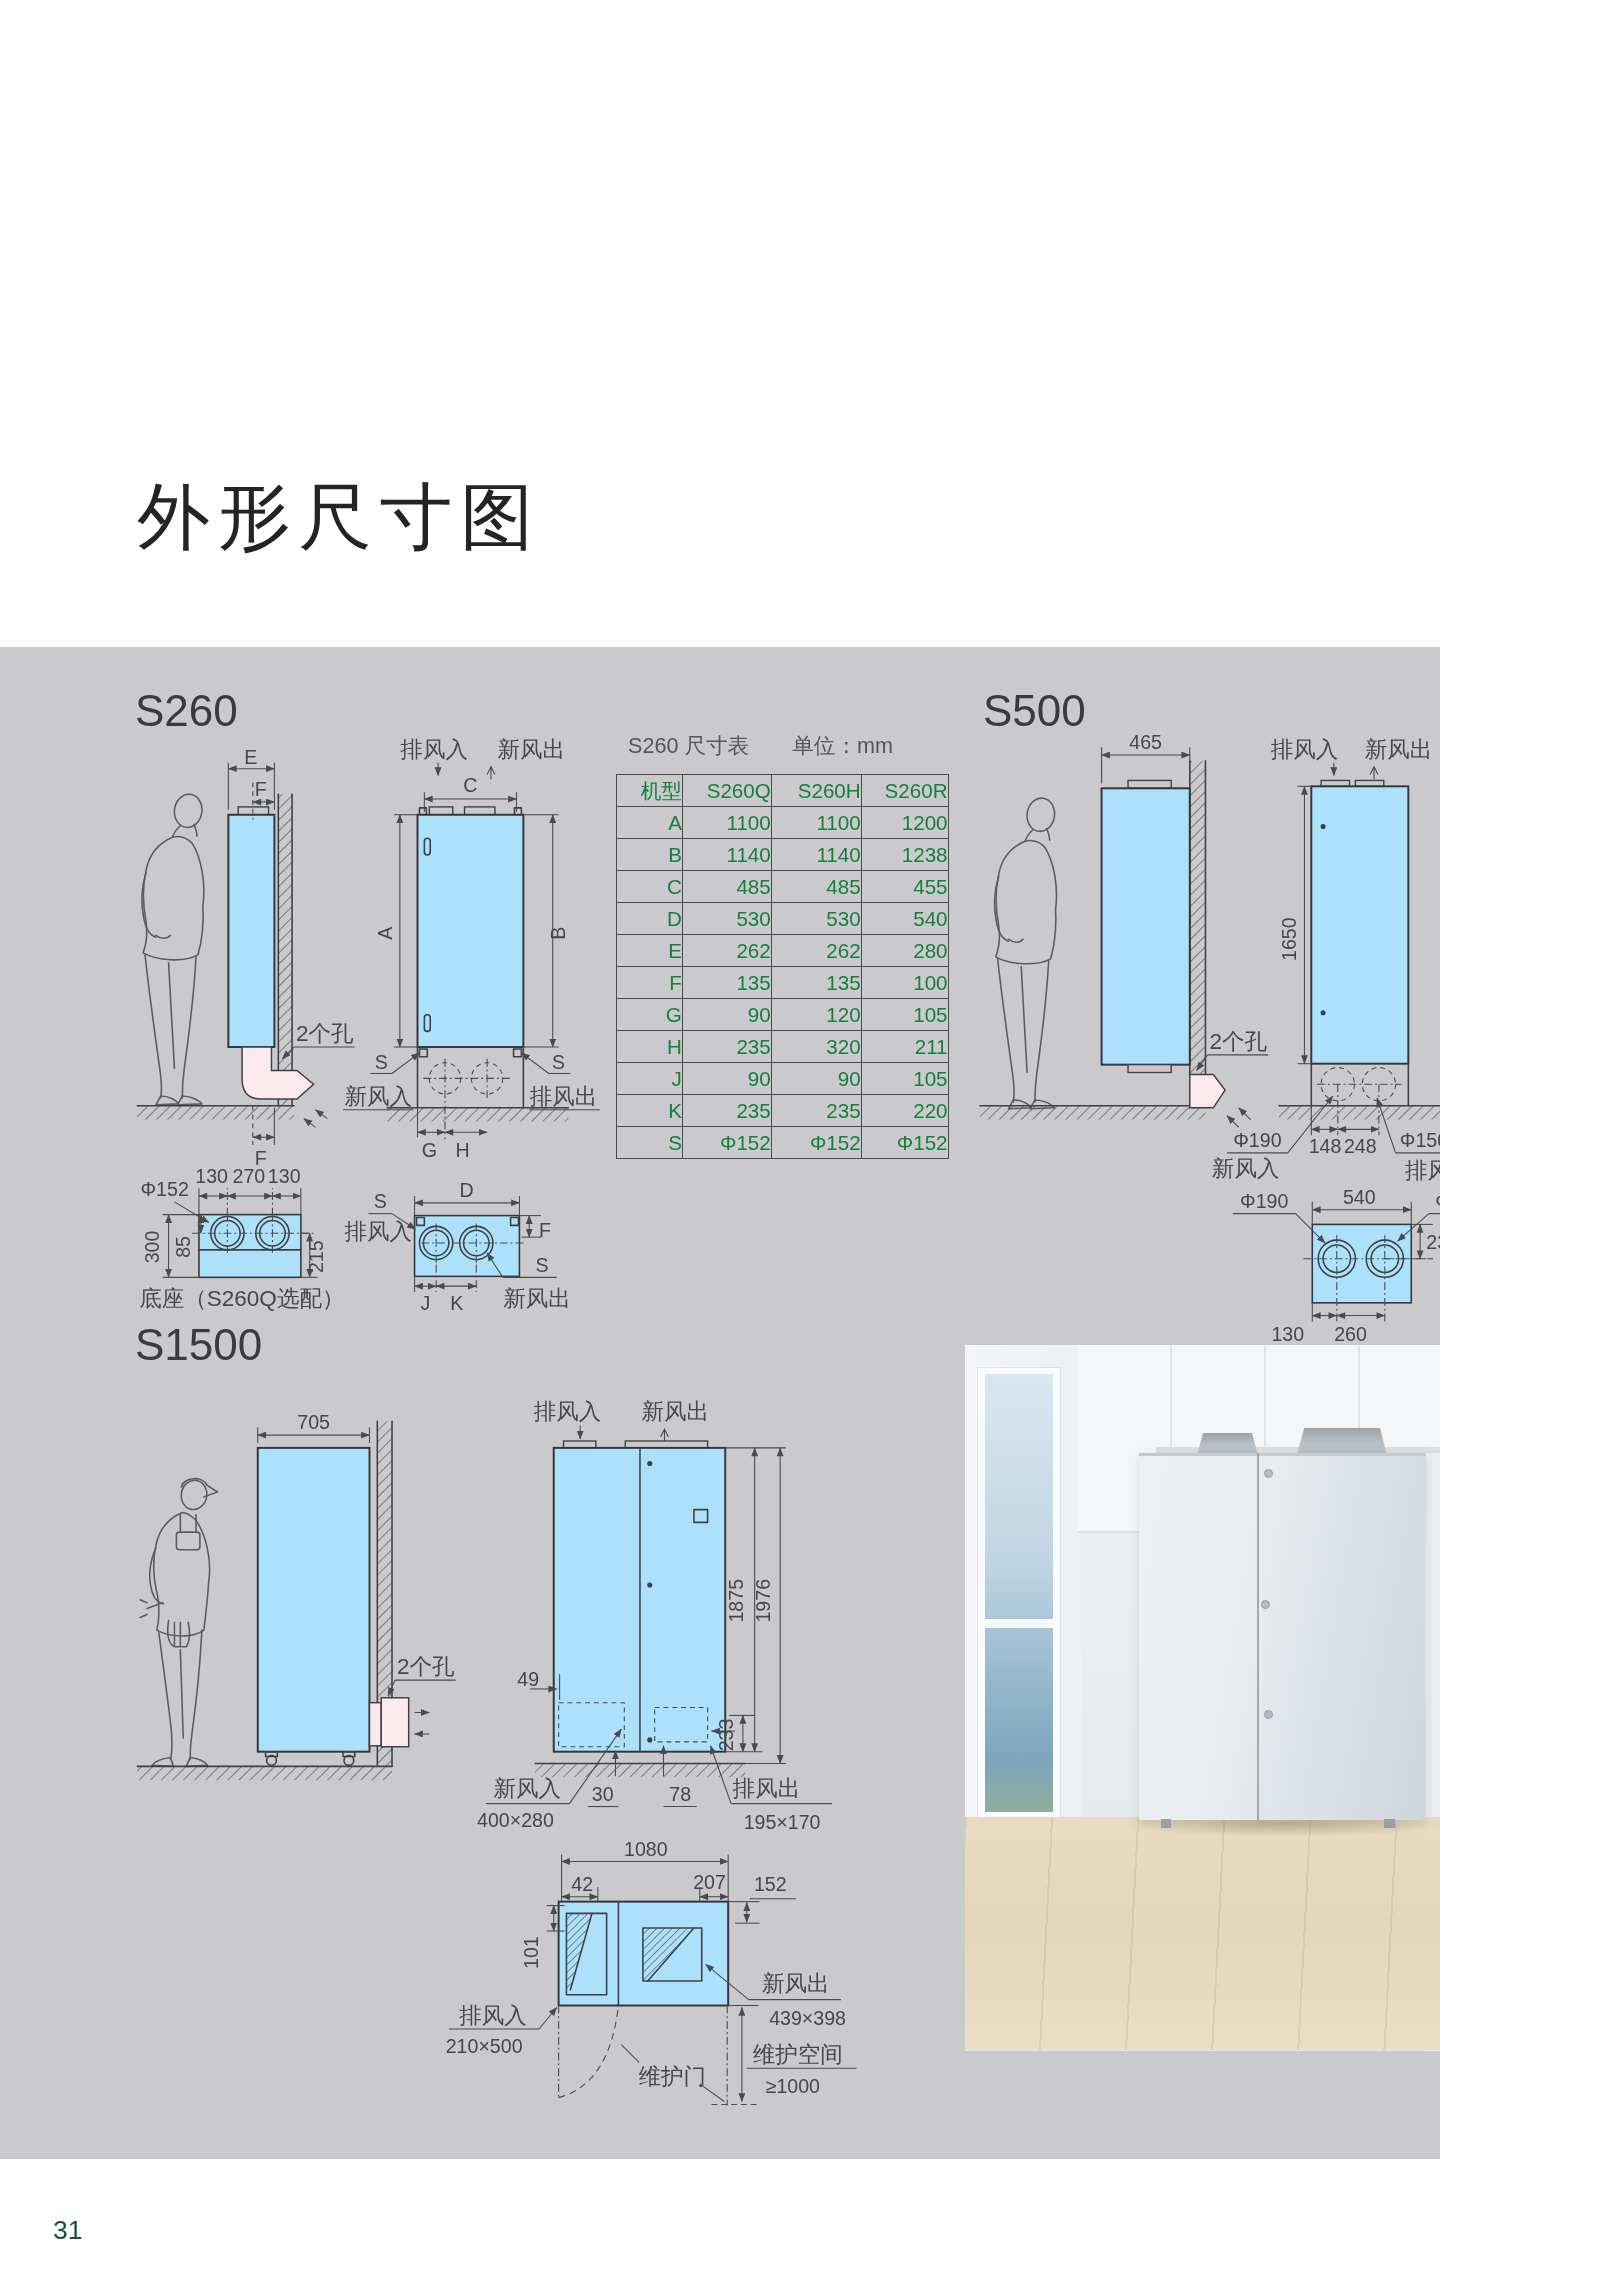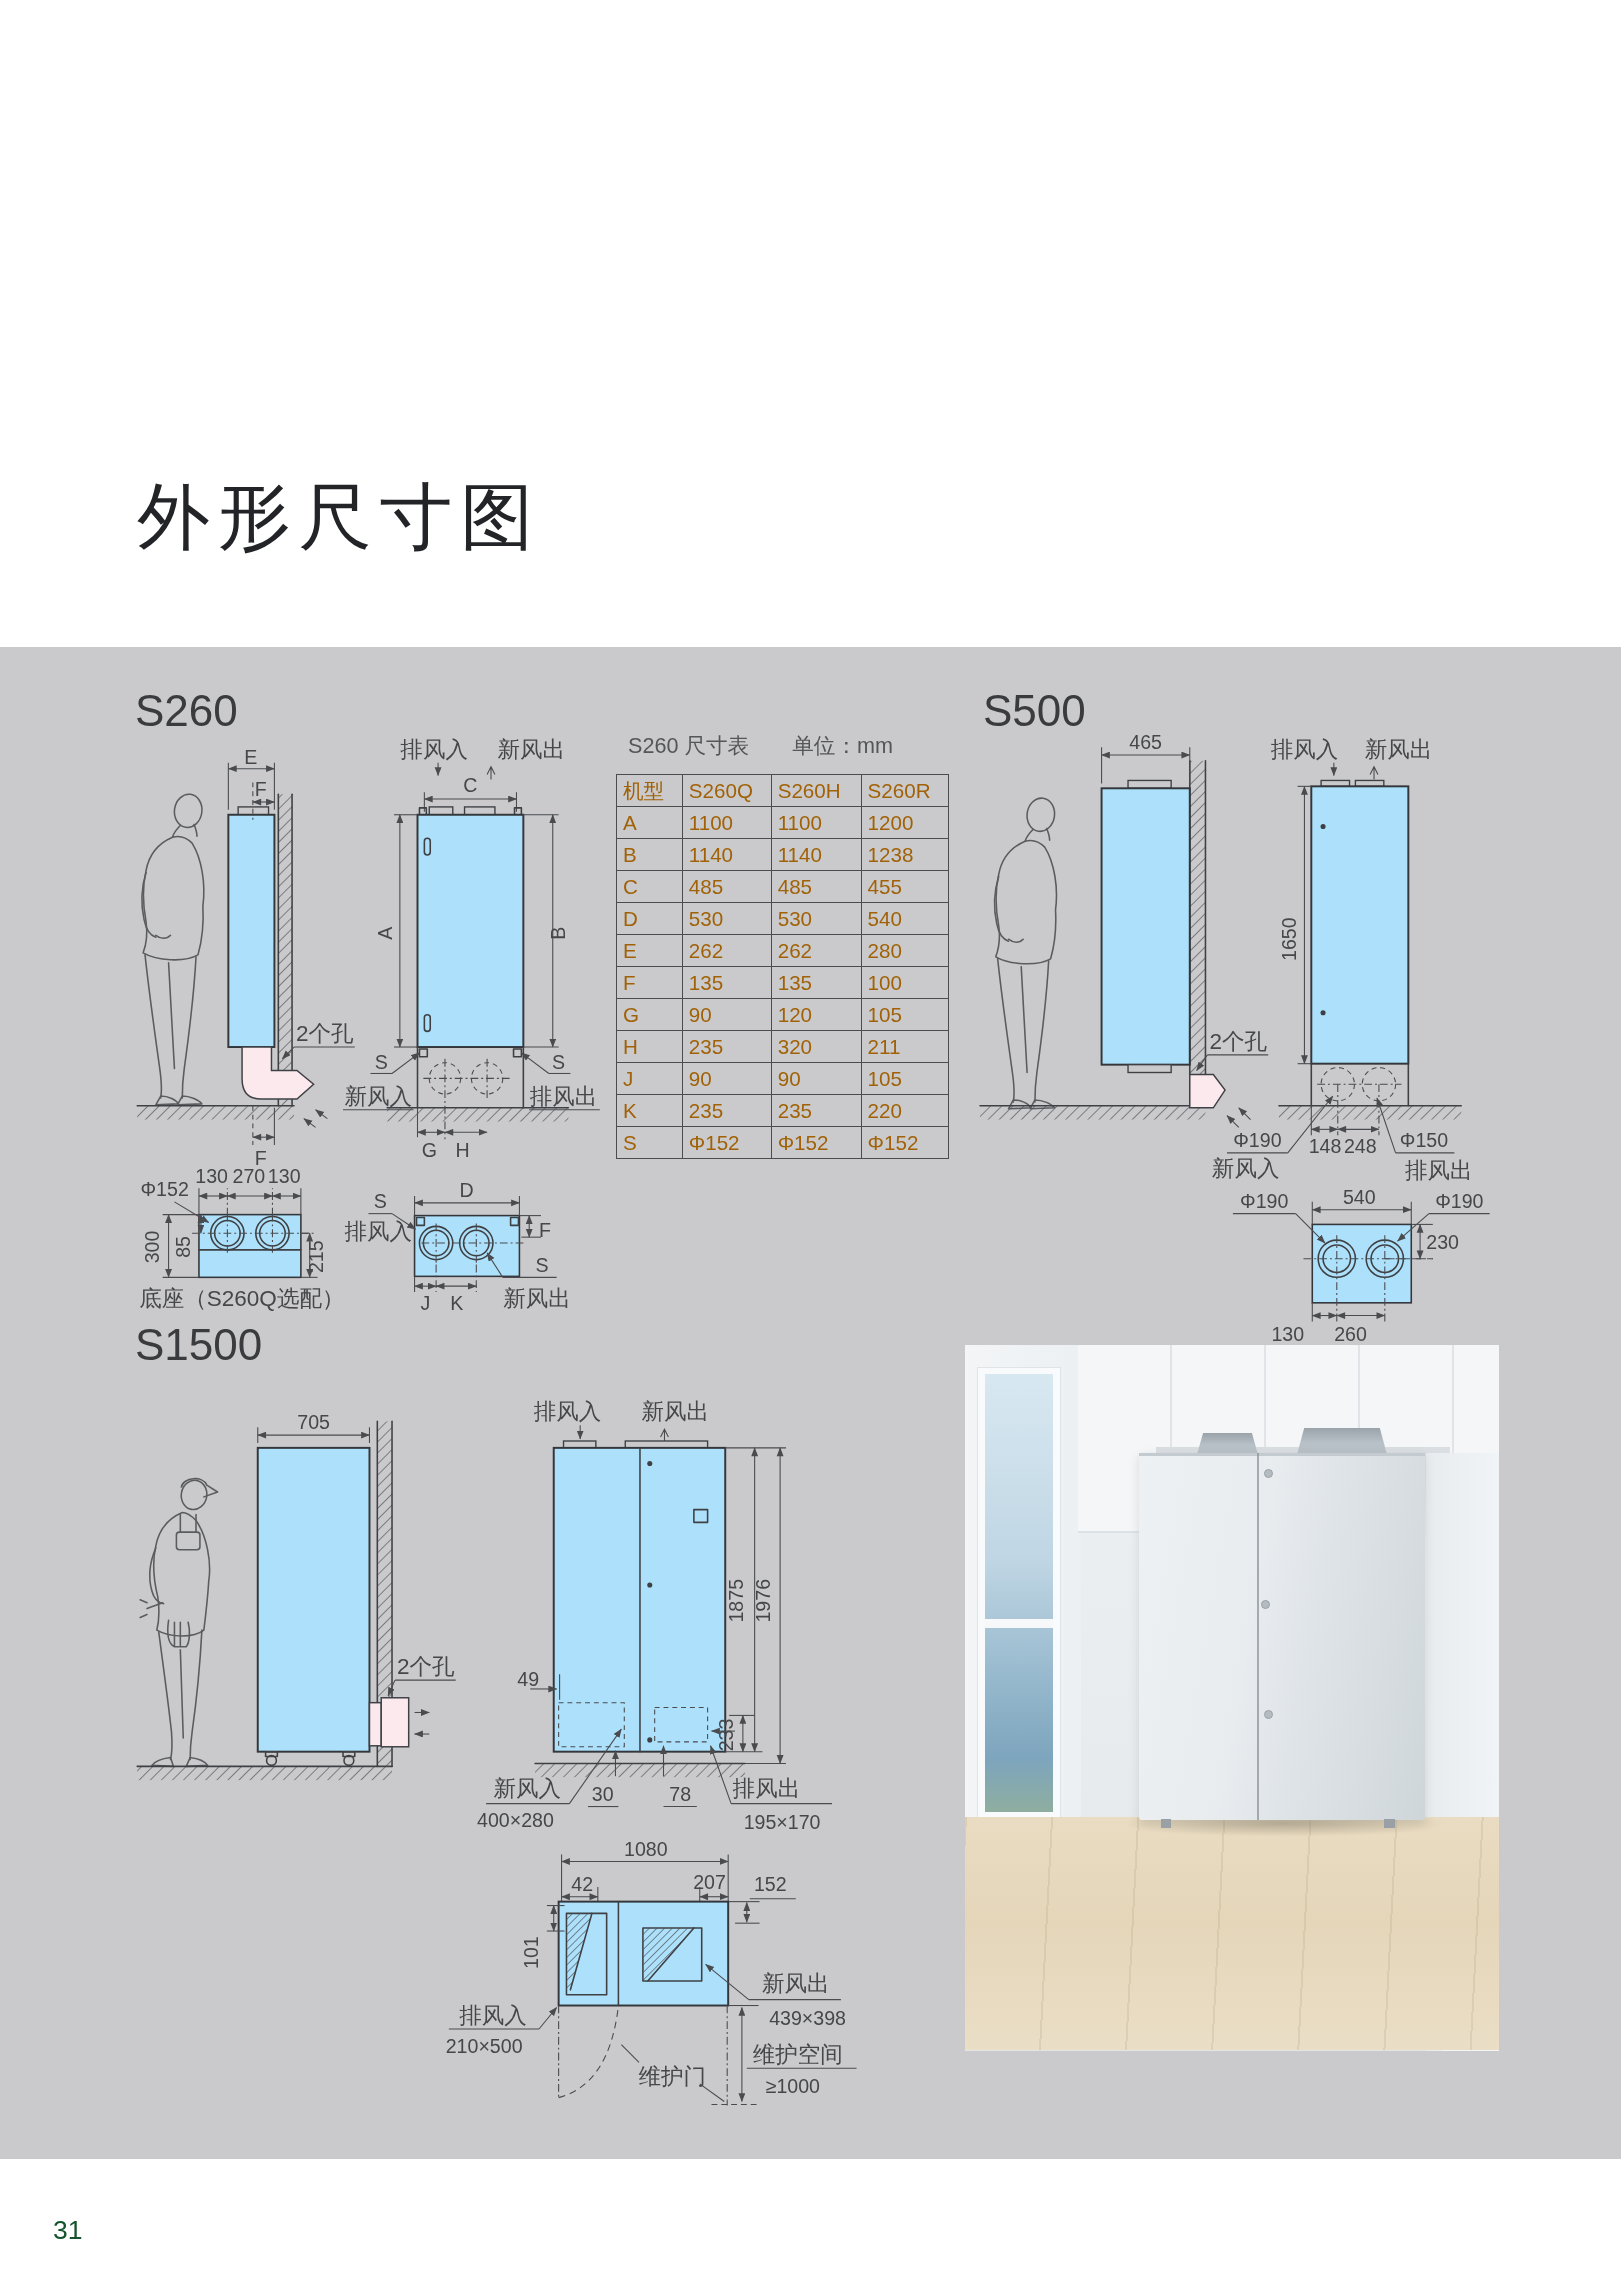--- a/index.html
+++ b/index.html
@@ -1,29 +1,29 @@
 <!DOCTYPE html>
 <html><head>
 <meta charset="utf-8">
 <style>
   html,body{margin:0;padding:0;background:#fff;}
-  .page{position:relative;width:1621px;height:2293px;background:#ffffff;overflow:hidden;
-        font-family:"Liberation Sans",sans-serif;color:#3c3d40;}
+  .page{position:relative;width:1440px;height:2293px;background:#ffffff;overflow:hidden;
+        font-family:"Liberation Sans",sans-serif;color:#3c3d40;text-align:right;}
   .panel{position:absolute;left:0;top:647px;width:1621px;height:1512px;background:#cacacc;}
   .title{position:absolute;left:137px;top:469px;font-size:73px;letter-spacing:7.8px;color:#232427;}
   .sec{position:absolute;font-size:44px;color:#3a3b3e;}
   #sec260{left:135px;top:686px}
   #sec500{left:983px;top:686px}
   #sec1500{left:135px;top:1320px}
   .pageno{position:absolute;left:53px;top:2215px;font-size:26.5px;color:#14532d;}
 
   
   .tabletitle{position:absolute;left:616px;top:731px;font-size:21.6px;color:#55565a;margin-left:12px;}
   .tabletitle .unit{margin-left:43px;}
-  .dimtable{position:absolute;left:616px;top:774px;border-collapse:collapse;color:#a16207;
+  .dimtable{position:absolute;left:616px;top:774px;border-collapse:collapse;color:#15803d;
             font-size:20.6px;table-layout:fixed;}
   .dimtable td{border:1.6px solid #4b4c50;height:31px;padding:0 0 0 5.9px;font-weight:400;
                vertical-align:middle;white-space:nowrap;}
   .dimtable td:nth-child(1){width:59px}
   .dimtable td:nth-child(2){width:82px}
   .dimtable td:nth-child(3){width:83px}
   .dimtable td:nth-child(4){width:80px}
 
   
   .draw{position:absolute;left:0;top:0;}

